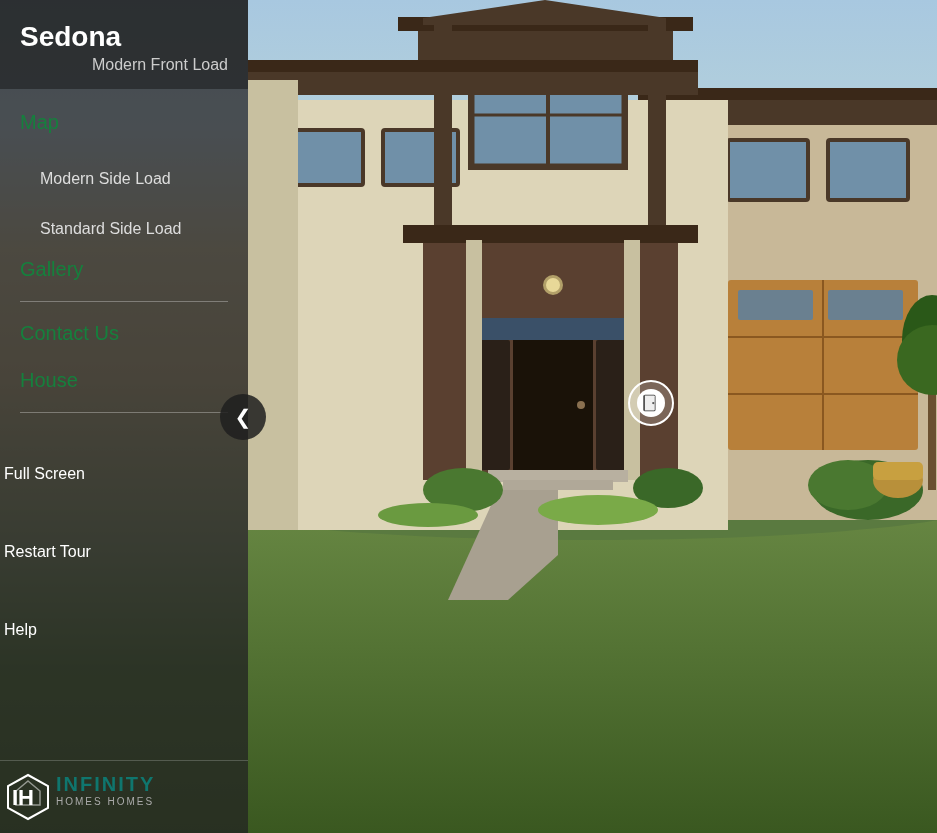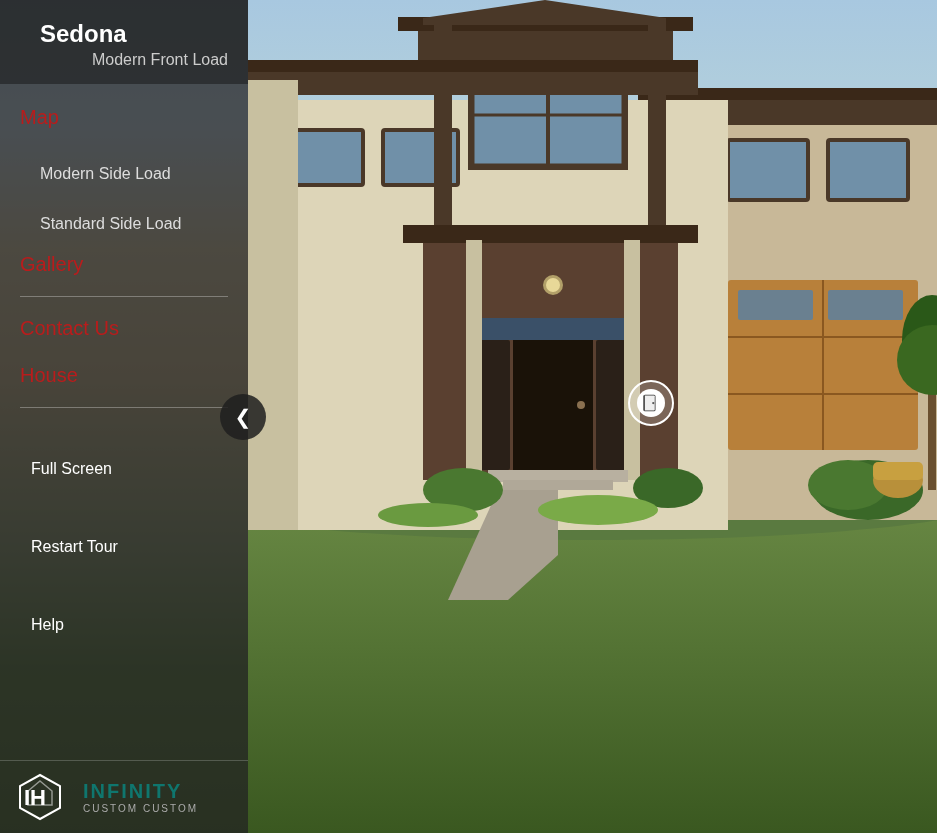--- a/index.html
+++ b/index.html
@@ -73,45 +73,44 @@
       color: white;
     }
 
     
     .header-section {
       padding: 20px 20px 15px 20px;
       background: rgba(20, 20, 20, 0.5);
     }
 
     .home-title {
-      font-size: 24px;
+      font-size: 28px;
       font-weight: bold;
       color: white;
       line-height: 1.2;
-      margin-left: 20px;
     }
 
     .home-subtitle {
       font-size: 16px;
       color: #ccc;
       margin-top: 2px;
       text-align: right;
     }
 
     
     .nav-content {
       flex: 1;
       padding: 10px 0;
       overflow-y: auto;
     }
 
     .nav-item {
       padding: 12px 20px;
       font-size: 20px;
-      color: #b91c1c;
+      color: #15803d;
       cursor: pointer;
       display: block;
       text-decoration: none;
     }
 
     .nav-section-label {
       padding: 10px 20px 6px 20px;
       font-size: 20px;
       color: white;
       font-weight: normal;
@@ -126,34 +125,33 @@
       margin-top: 16px;
     }
 
     .nav-divider {
       height: 1px;
       background: rgba(255,255,255,0.3);
       margin: 8px 20px;
     }
 
     .bottom-nav-item {
-      padding: 8px 31px;
+      padding: 8px 4px;
       font-size: 16px;
       color: white;
       cursor: pointer;
       display: block;
       margin-top: 44px;
     }
 
     
     .logo-area {
-      padding: 12px 16px;
-      display: flex;
-      align-items: center;
-      gap: 19px;
+      padding: 12px 4px;
+      display: flex;
+      gap: 4px;
       border-top: 1px solid rgba(255,255,255,0.2);
     }
 
     .logo-icon {
       width: 48px;
       height: 48px;
       flex-shrink: 0;
     }
 
     .logo-text {
@@ -391,21 +389,21 @@
 
       <polygon points="24,2 44,13 44,35 24,46 4,35 4,13" fill="none" stroke="white" stroke-width="2"></polygon>
 
       <text x="8" y="32" font-size="22" font-weight="bold" fill="white" font-family="Arial">IH</text>
 
       <polygon points="24,8 36,18 36,32 12,32 12,18" fill="none" stroke="white" stroke-width="1.5" opacity="0.5"></polygon>
     </svg>
 
     <div class="logo-text">
       <span class="logo-name">INFINITY</span>
-      <span class="logo-tagline">CUSTOM CUSTOM</span>
+      <span class="logo-tagline">HOMES HOMES</span>
     </div>
   </div>
 
 
 </div>
 
 <button class="back-btn">
   <span>❮</span>
 </button>
 

